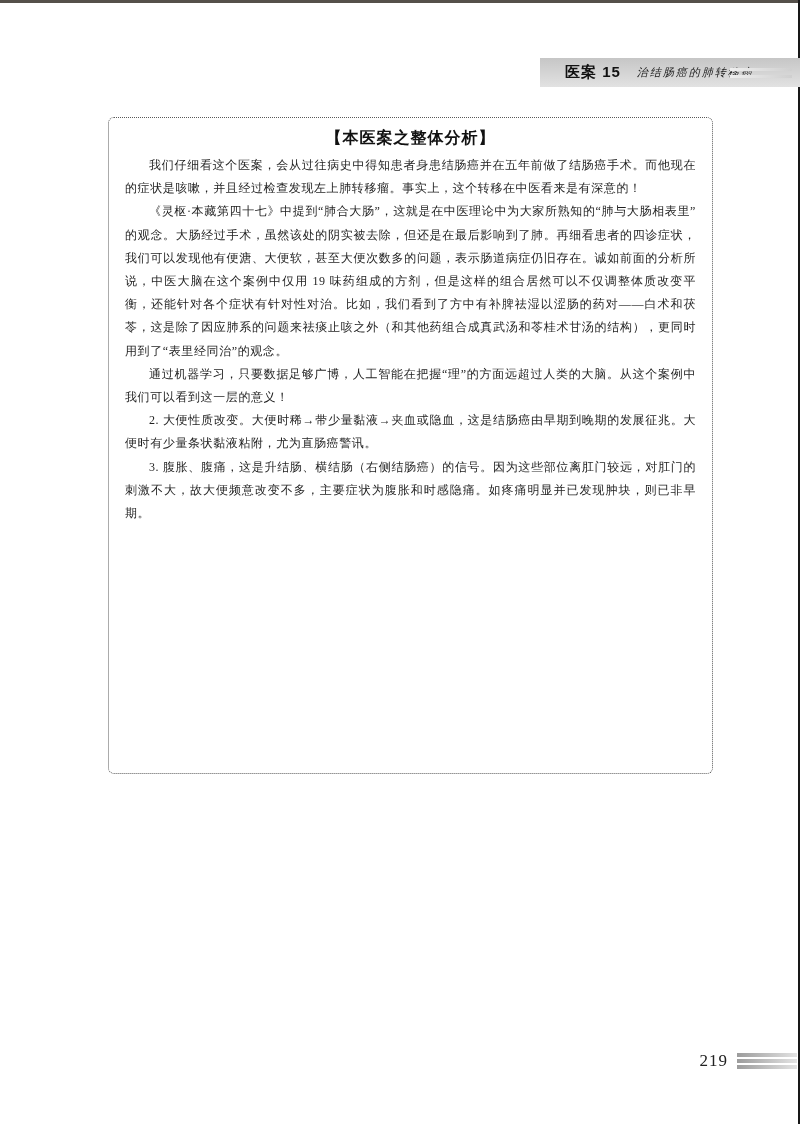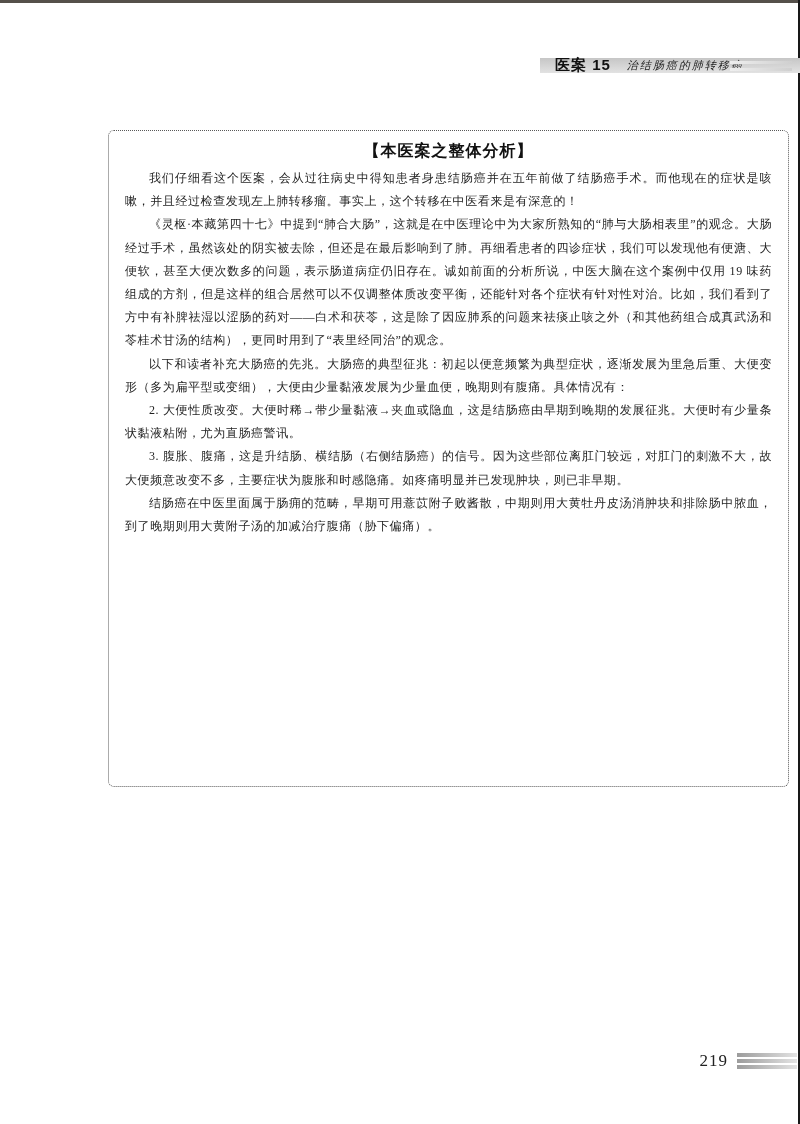--- a/index.html
+++ b/index.html
@@ -15,24 +15,24 @@
   .top-edge{
     position:absolute;top:0;left:0;width:100%;height:3px;
     background:#55504a;
   }
   .right-edge{
     position:absolute;top:0;right:0;width:2px;height:100%;
     background:#181818;
   }
   
   .header-bar{
-    position:absolute;left:540px;top:58px;right:0;height:15px;
+    position:absolute;left:540px;top:58px;right:0;height:29px;
     background:linear-gradient(to bottom,#c6c6c6,#e2e2e2);
     display:flex;align-items:center;
-    padding-left:15px;box-sizing:border-box;
+    padding-left:25px;box-sizing:border-box;
   }
   .header-label{
     font-family:"Liberation Sans", sans-serif;
     font-weight:bold;font-size:15px;color:#111;
     letter-spacing:1px;white-space:nowrap;
   }
   .header-title{
     font-family:"Liberation Serif", serif;
     font-style:italic;
     font-size:11px;color:#222;
@@ -41,22 +41,22 @@
   .header-stripes{
     position:absolute;right:8px;top:50%;transform:translateY(-50%);
     display:flex;flex-direction:column;gap:4px;
   }
   .header-stripes .stripe{
     width:62px;height:3px;
     background:linear-gradient(to right,#efefef,#cfcfcf);
   }
   
   .analysis-box{
-    position:absolute;left:108px;top:130px;
-    width:681px;height:657px;
+    position:absolute;left:108px;top:117px;
+    width:605px;height:657px;
     box-sizing:border-box;
     border:1px dotted #595959;
     border-radius:6px;
     padding:9px 16px 0 16px;
     overflow:hidden;
   }
   .box-title{
     text-align:center;
     font-family:"Liberation Sans", sans-serif;
     font-weight:bold;font-size:16px;line-height:21px;
@@ -102,24 +102,23 @@
   <span class="header-stripes">
     <span class="stripe"></span>
     <span class="stripe"></span>
   </span>
 </div>
 
 <div class="analysis-box">
   <div class="box-title">【本医案之整体分析】</div>
   <p>我们仔细看这个医案，会从过往病史中得知患者身患结肠癌并在五年前做了结肠癌手术。而他现在的症状是咳嗽，并且经过检查发现左上肺转移瘤。事实上，这个转移在中医看来是有深意的！</p>
   <p>《灵枢·本藏第四十七》中提到“肺合大肠”，这就是在中医理论中为大家所熟知的“肺与大肠相表里”的观念。大肠经过手术，虽然该处的阴实被去除，但还是在最后影响到了肺。再细看患者的四诊症状，我们可以发现他有便溏、大便软，甚至大便次数多的问题，表示肠道病症仍旧存在。诚如前面的分析所说，中医大脑在这个案例中仅用 19 味药组成的方剂，但是这样的组合居然可以不仅调整体质改变平衡，还能针对各个症状有针对性对治。比如，我们看到了方中有补脾祛湿以涩肠的药对——白术和茯苓，这是除了因应肺系的问题来祛痰止咳之外（和其他药组合成真武汤和苓桂术甘汤的结构），更同时用到了“表里经同治”的观念。</p>
-  <p>以下和读者补充大肠癌的先兆。大肠癌的典型征兆：初起以便意频繁为典型症状，逐渐发展为里急后重、大便变形（多为扁平型或变细），大便由少量黏液发展为少量血便，晚期则有腹痛。具体情况有：</p>
+  <p>通过机器学习，只要数据足够广博，人工智能在把握“理”的方面远超过人类的大脑。从这个案例中我们可以看到这一层的意义！</p>
   <p>2. 大便性质改变。大便时稀→带少量黏液→夹血或隐血，这是结肠癌由早期到晚期的发展征兆。大便时有少量条状黏液粘附，尤为直肠癌警讯。</p>
   <p>3. 腹胀、腹痛，这是升结肠、横结肠（右侧结肠癌）的信号。因为这些部位离肛门较远，对肛门的刺激不大，故大便频意改变不多，主要症状为腹胀和时感隐痛。如疼痛明显并已发现肿块，则已非早期。</p>
-  <p>结肠癌在中医里面属于肠痈的范畴，早期可用薏苡附子败酱散，中期则用大黄牡丹皮汤消肿块和排除肠中脓血，到了晚期则用大黄附子汤的加减治疗腹痛（胁下偏痛）。</p>
 </div>
 
 <div class="page-footer">
   <span class="page-number">219</span>
   <span class="footer-stripes">
     <span class="stripe"></span>
     <span class="stripe"></span>
     <span class="stripe"></span>
   </span>
 </div>

